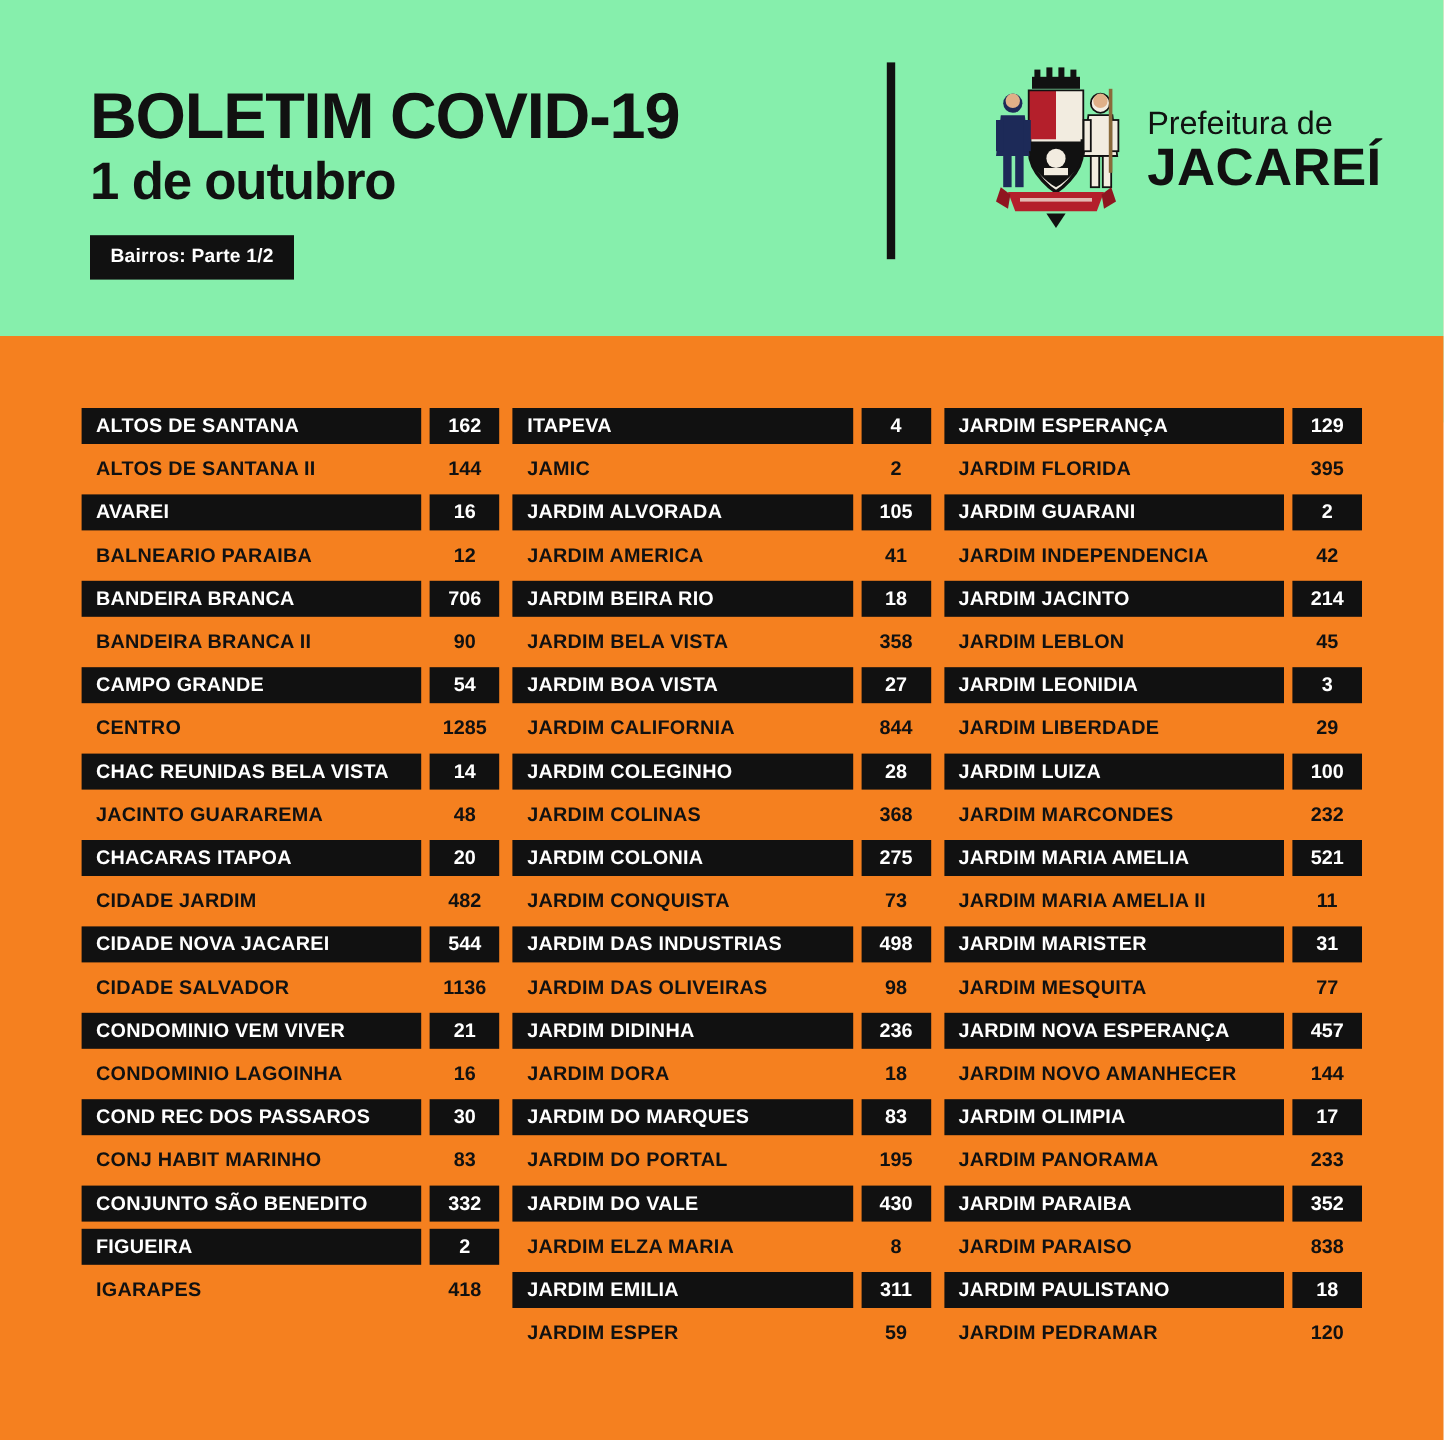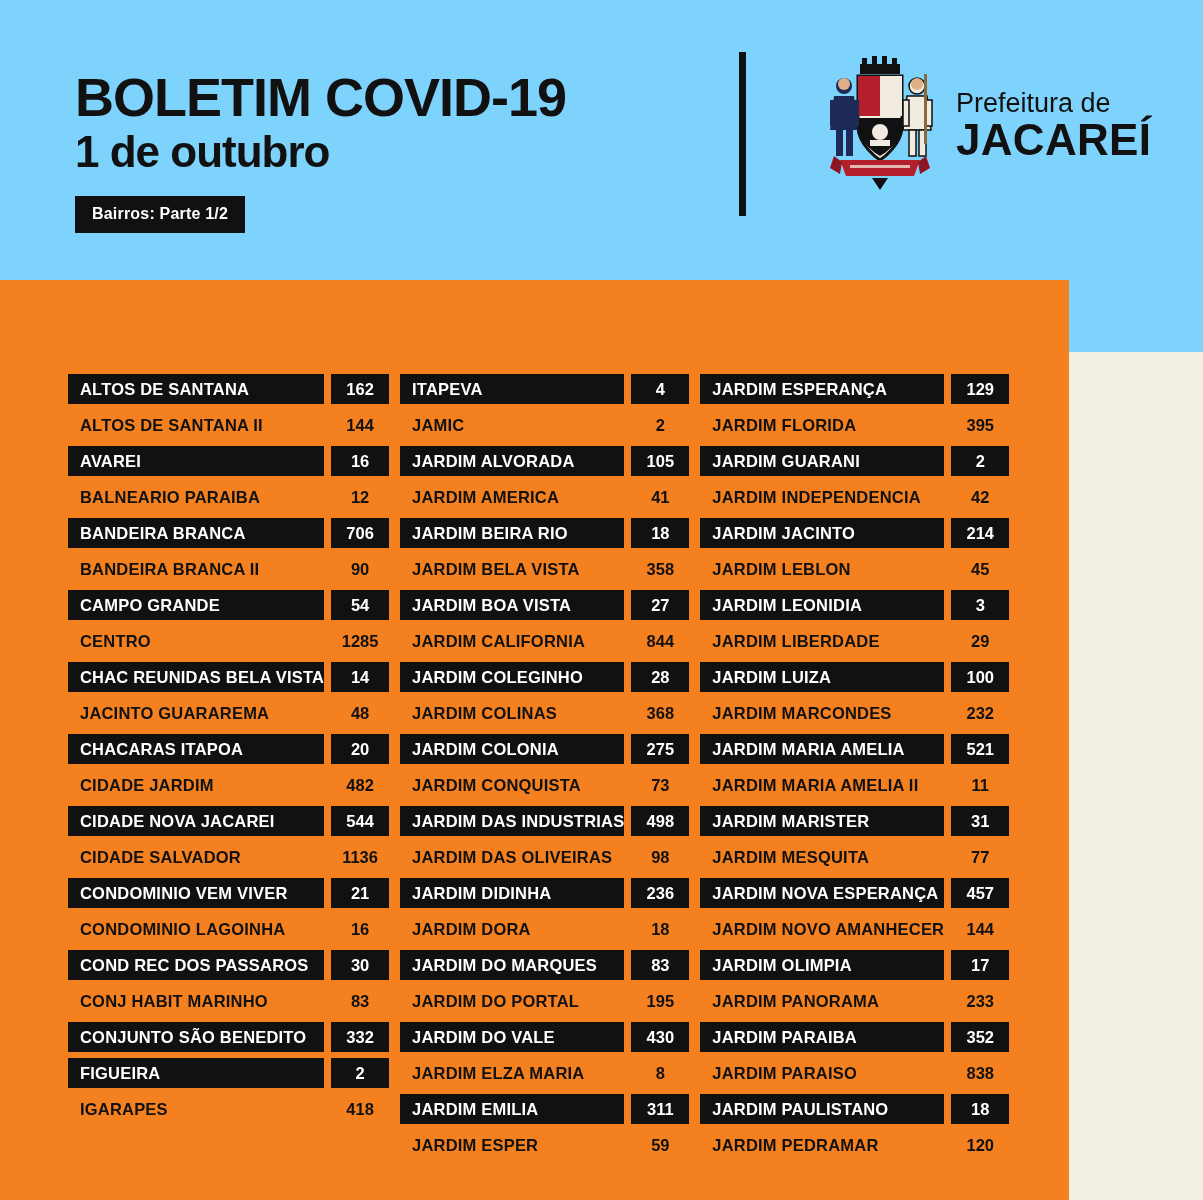--- a/index.html
+++ b/index.html
@@ -14,21 +14,21 @@
     position: relative;
     width: 1203px;
     height: 1200px;
     background: #f4efe3;
   }
 
   
   #header {
     position: relative;
     height: 352px;
-    background: #7dd3fc;
+    background: #86efac;
     text-decoration: underline;
   }
   #title-block {
     position: absolute;
     left: 75px;
     top: 70px;
   }
   #main-title {
     font-size: 54px;
     font-weight: bold;
@@ -87,24 +87,24 @@
     font-weight: bold;
     color: #111111;
     letter-spacing: 0.3px;
   }
 
   
   #content {
     position: absolute;
     left: 0;
     top: 280px;
-    width: 1069px;
+    width: 1203px;
     height: 920px;
     background: #f5801f;
-    padding-top: 94px;
+    padding-top: 60px;
   }
   #columns {
     display: flex;
     gap: 0px;
     padding: 0 68px;
   }
   .column {
     width: 356px;
     margin-right: 11px;
   }

